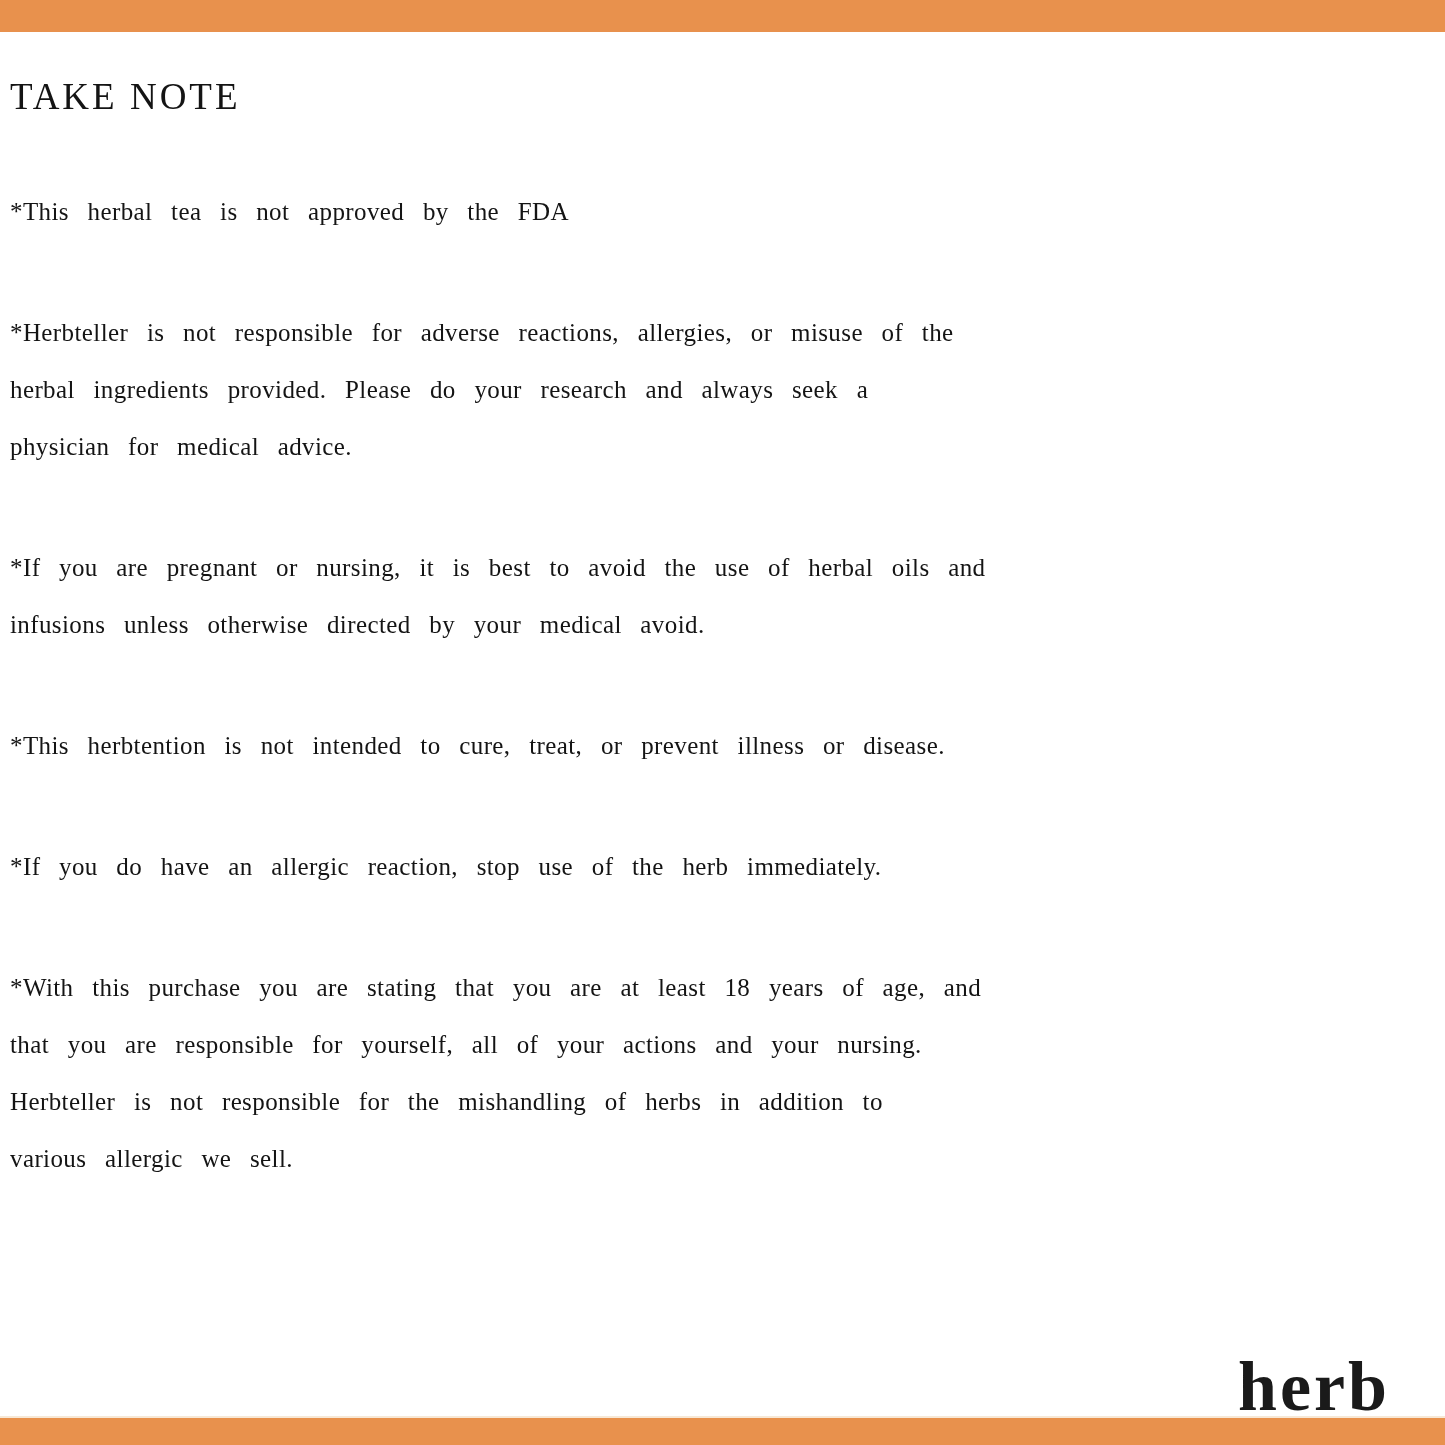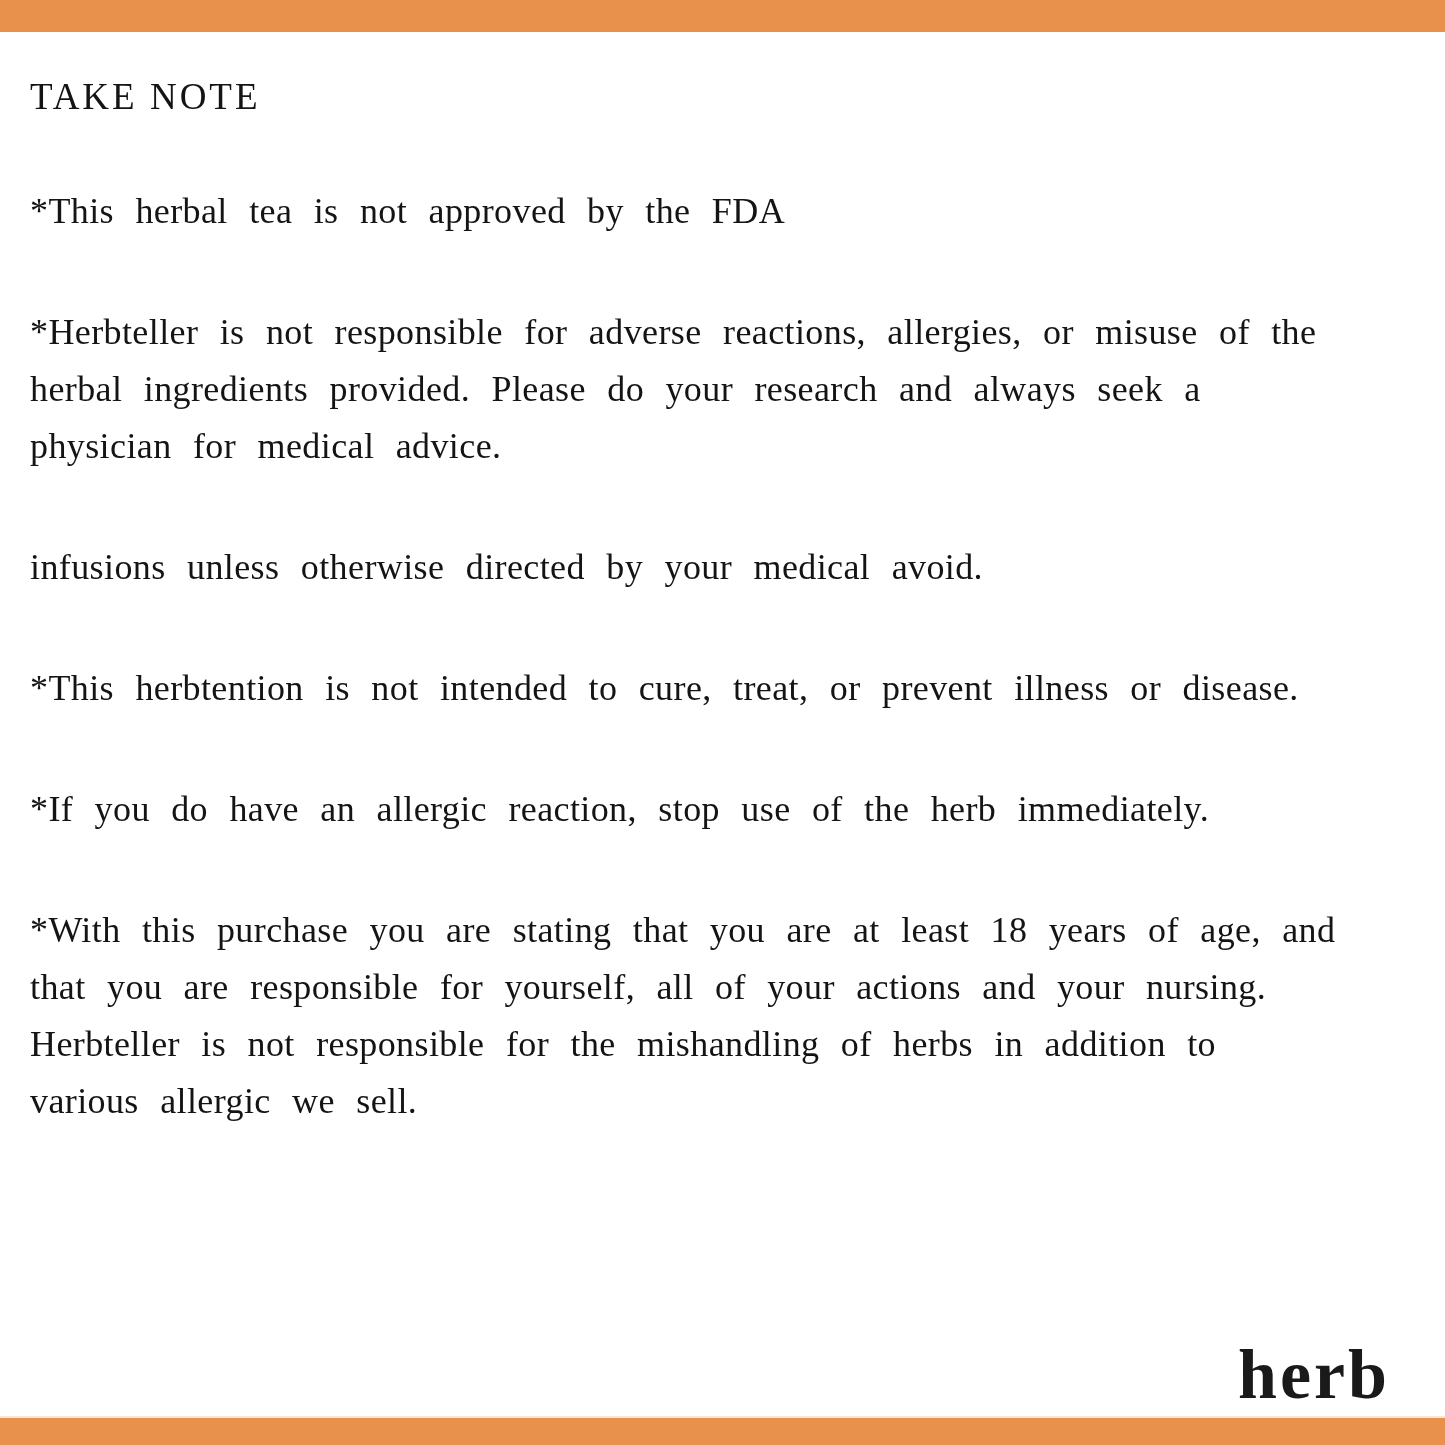--- a/index.html
+++ b/index.html
@@ -33,45 +33,45 @@
     width: 100%;
     height: 27px;
     background: #e8914d;
   }
   .content {
     position: absolute;
     top: 32px;
     left: 0;
     width: 1445px;
     box-sizing: border-box;
-    padding: 42px 36px 0 30px;
+    padding: 42px 36px 0 10px;
   }
   .page-title {
     font-size: 37px;
     line-height: 46px;
     letter-spacing: 3px;
     font-weight: normal;
     margin: 0 0 63px 0;
     white-space: nowrap;
   }
   .para {
     margin: 0 0 64px 0;
   }
   .line {
-    font-size: 36px;
+    font-size: 25px;
     line-height: 57px;
     letter-spacing: 0.4px;
     word-spacing: 12px;
     white-space: nowrap;
     text-align: left;
   }
   .logo {
     position: absolute;
     right: 55px;
-    bottom: 40px;
+    bottom: 28px;
     text-align: center;
     font-weight: bold;
     color: #1a1a1a;
   }
   .logo .logo-line {
     font-size: 70px;
     line-height: 60px;
     letter-spacing: 3px;
     white-space: nowrap;
   }
@@ -89,20 +89,21 @@
     <div>
         <div class="para">
           <div class="line">*This herbal tea is not approved by the FDA</div>
         </div>
         <div class="para">
           <div class="line">*Herbteller is not responsible for adverse reactions, allergies, or misuse of the</div>
           <div class="line">herbal ingredients provided. Please do your research and always seek a</div>
           <div class="line">physician for medical advice.</div>
         </div>
         <div class="para">
+          <div class="line">*If you are pregnant or nursing, it is best to avoid the use of herbal oils and</div>
           <div class="line">infusions unless otherwise directed by your medical avoid.</div>
         </div>
         <div class="para">
           <div class="line">*This herbtention is not intended to cure, treat, or prevent illness or disease.</div>
         </div>
         <div class="para">
           <div class="line">*If you do have an allergic reaction, stop use of the herb immediately.</div>
         </div>
         <div class="para">
           <div class="line">*With this purchase you are stating that you are at least 18 years of age, and</div>

